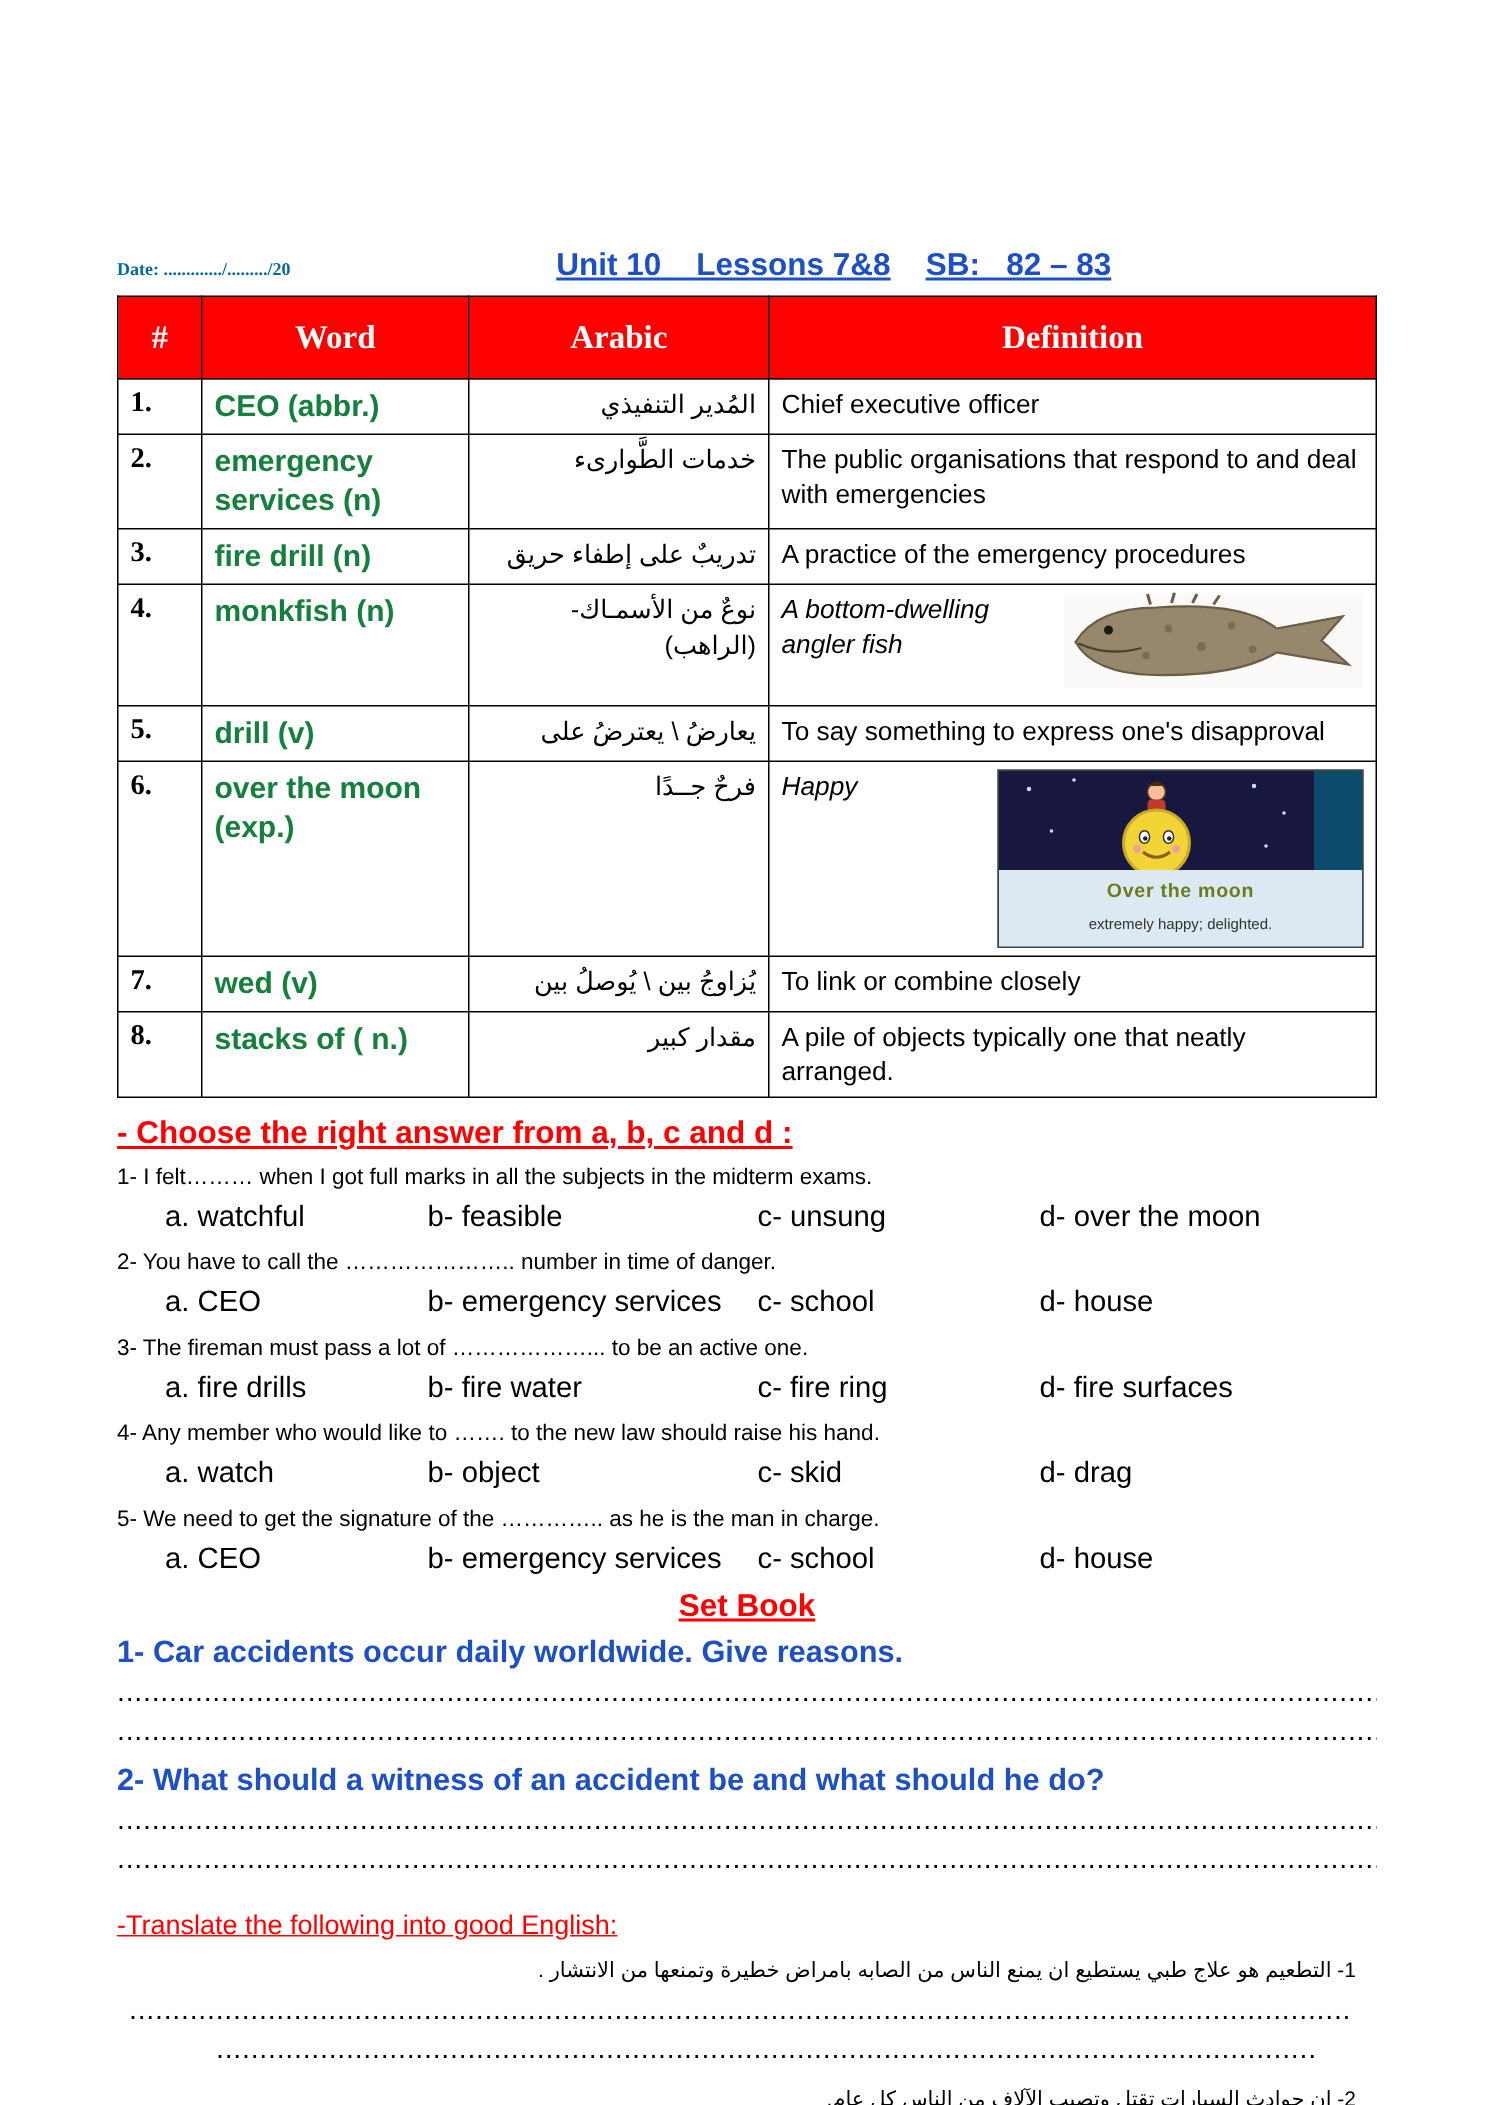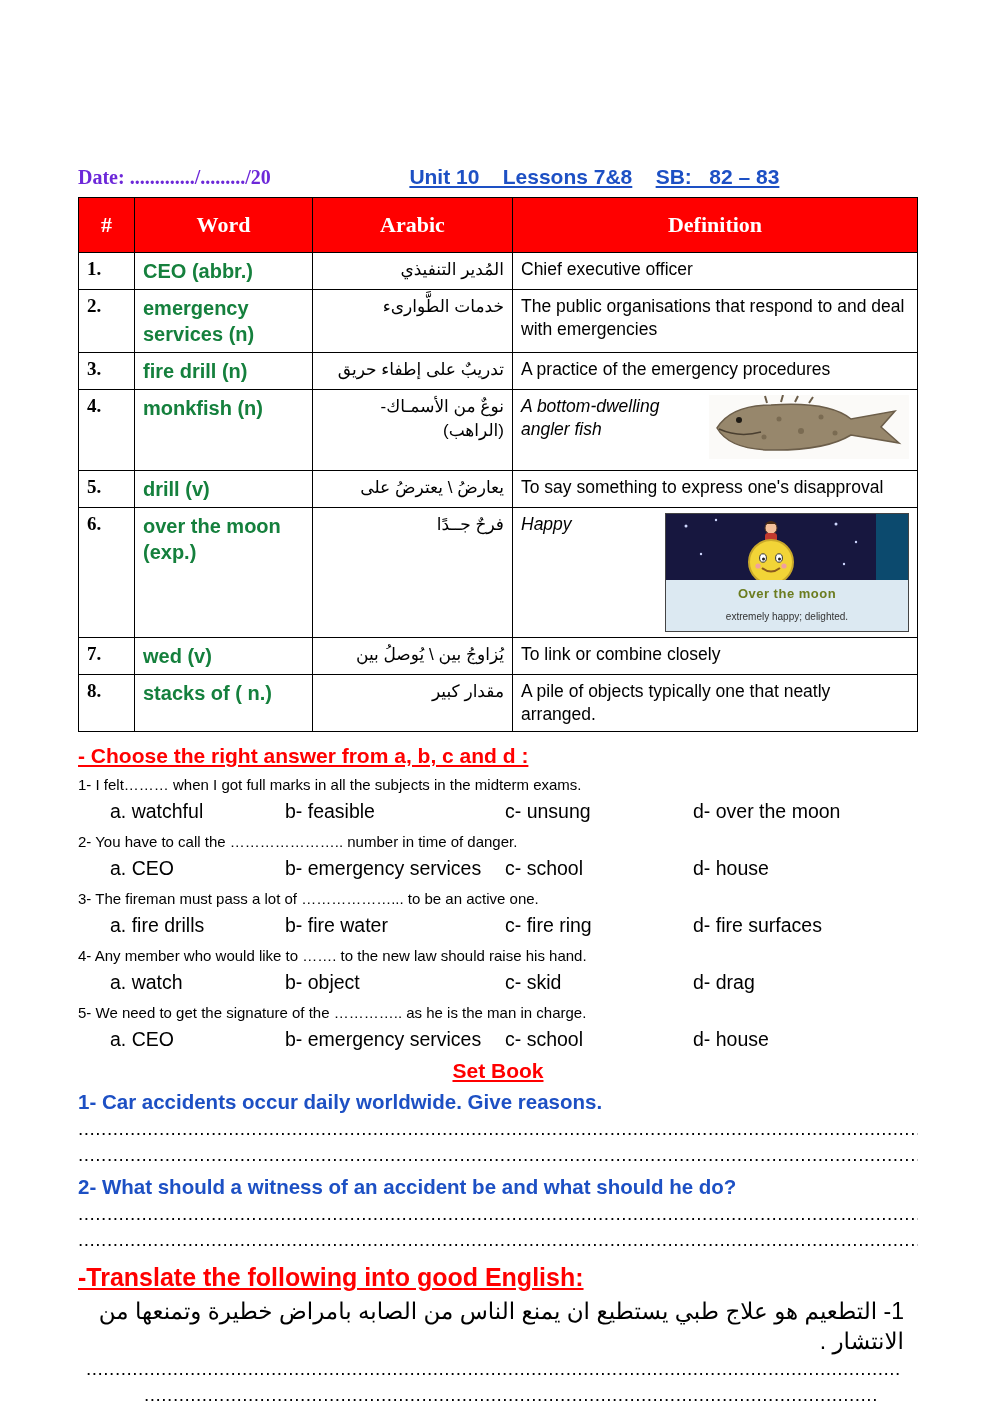--- a/index.html
+++ b/index.html
@@ -4,21 +4,21 @@
 <style>
   * { margin:0; padding:0; box-sizing:border-box; }
   body { background:#ffffff; }
   .page {
     width:992px; min-height:1403px; margin:0 auto; background:#fff;
     font-family:"Liberation Sans", sans-serif; color:#000;
     padding:165px 74px 20px 78px; position:relative;
   }
   
   .header-row { display:flex; align-items:baseline; }
-  .date { font-family:"Liberation Serif", serif; font-weight:bold; color:#6d28d9; font-size:20px; white-space:pre; }
+  .date { font-family:"Liberation Serif", serif; font-weight:bold; color:#0369a1; font-size:12px; white-space:pre; }
   .title { flex:1; text-align:center; font-size:21px; font-weight:bold; color:#1d50c4; }
   .title span { white-space:pre; text-decoration:underline; }
   .title .gap { text-decoration:none; }
   
   table.vocab { width:100%; border-collapse:collapse; margin-top:8px; }
   table.vocab col.c-num { width:56px; }
   table.vocab col.c-word { width:178px; }
   table.vocab col.c-ar { width:200px; }
   table.vocab th, table.vocab td { border:1px solid #000; vertical-align:top; padding:5px 8px; }
   table.vocab th {
@@ -40,22 +40,22 @@
   .choose-heading { color:#ff0000; font-weight:bold; font-size:21px; text-decoration:underline; margin:12px 0 2px; }
   .stem { font-size:15px; line-height:27px; margin-top:3px; }
   .opts { display:grid; grid-template-columns:175px 220px 188px 1fr; padding-left:32px; font-size:19.5px; line-height:27px; }
   
   .setbook-heading { text-align:center; color:#ff0000; font-weight:bold; font-size:21px; text-decoration:underline; margin-top:6px; }
   .sb-q { color:#1d50c4; font-weight:bold; font-size:20.5px; line-height:28px; margin-top:5px; }
   .dots { font-size:19px; line-height:26px; height:26px; overflow:hidden; white-space:nowrap; letter-spacing:.5px; }
   .dots.indent1 { margin-left:8px; margin-right:18px; }
   .dots.indent2 { margin-left:66px; margin-right:40px; }
   
-  .translate-heading { color:#ff0000; font-weight:bold; font-size:25px; text-decoration:underline; margin-top:10px; }
-  .ar { direction:rtl; text-align:right; font-size:23px; line-height:30px; padding-right:14px; margin-top:4px; font-family:"Liberation Sans", sans-serif; }
+  .translate-heading { color:#ff0000; font-weight:normal; font-size:18px; text-decoration:underline; margin-top:20px; }
+  .ar { direction:rtl; text-align:right; font-size:14px; line-height:30px; padding-right:14px; margin-top:4px; font-family:"Liberation Sans", sans-serif; }
 </style>
 </head>
 <body>
 
 <div class="page">
 
   <div class="header-row">
     <span class="date">Date: ............./........./20</span>
     <div class="title">
       <span>Unit 10    Lessons 7&amp;8</span><span class="gap">&nbsp;&nbsp;&nbsp;&nbsp;</span><span>SB:   82 – 83</span>

